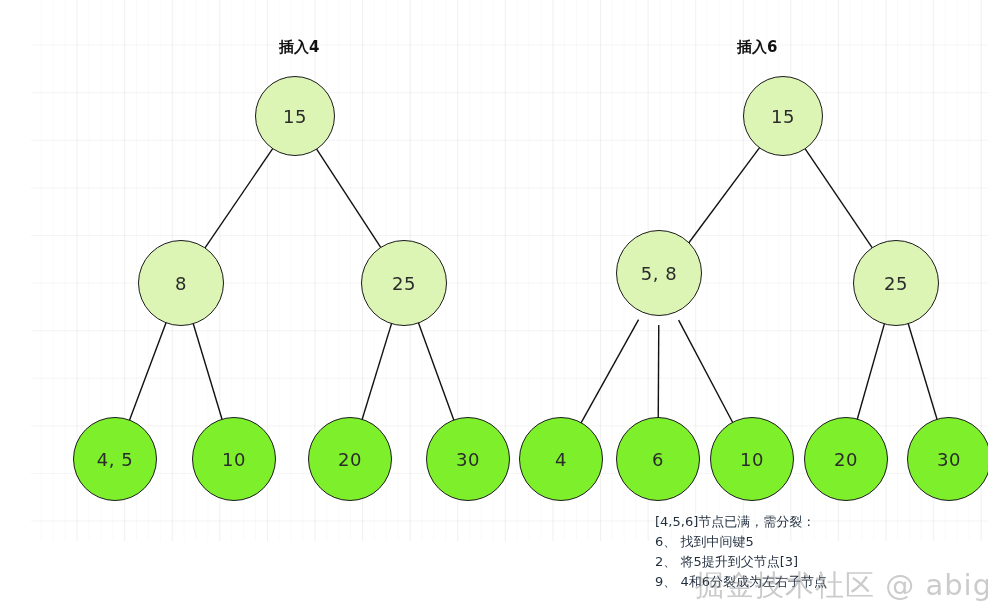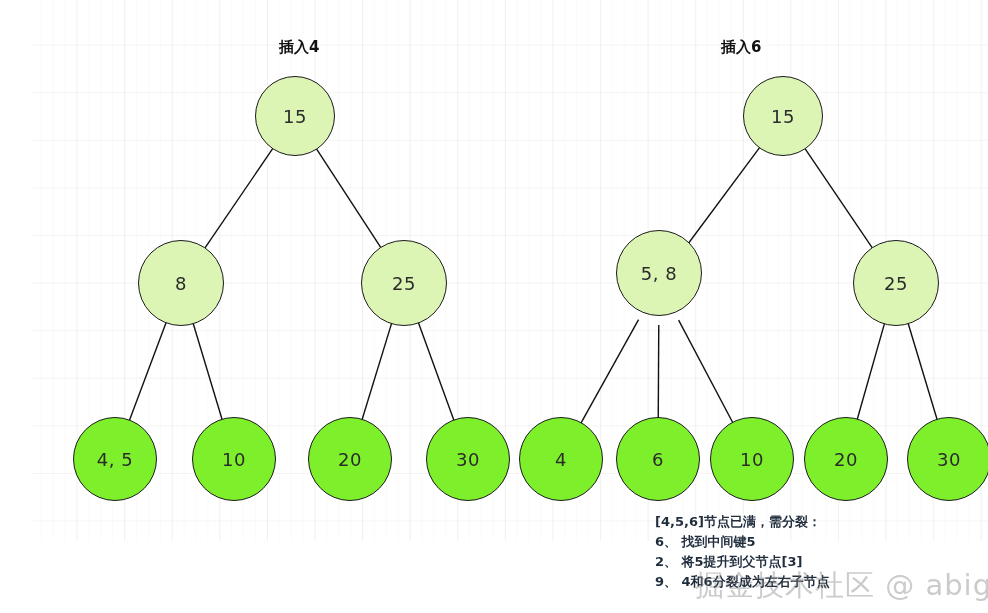--- a/index.html
+++ b/index.html
@@ -61,21 +61,20 @@
     color: #111111;
     white-space: pre;
   }
   .note {
     position: absolute;
     font-family: "DejaVu Sans", sans-serif;
     font-size: 13px;
     color: #1f2d3d;
     line-height: 20px;
     white-space: pre;
-    font-weight: bold;
   }
   .note div { white-space: pre; }
   .watermark {
     position: absolute;
     left: 664px;
     top: 566px;
     font-family: "DejaVu Sans", sans-serif;
     font-size: 29px;
     color: rgba(125,125,125,0.40);
     letter-spacing: 1px;
@@ -99,21 +98,21 @@
       <line x1="773.8559679299083" y1="148.3004127813689" x2="841.4628037677911" y2="248.21494008160272" stroke="#111111" stroke-width="1.4"></line>
       <line x1="607.5676017565412" y1="319.69491929437504" x2="549.9459125709956" y2="423.1787692602529" stroke="#111111" stroke-width="1.4"></line>
       <line x1="627.7613674882261" y1="324.9993220721993" x2="627.232950785303" y2="418.0006617866626" stroke="#111111" stroke-width="1.4"></line>
       <line x1="647.622195634388" y1="320.134477759702" x2="701.8449994997641" y2="422.7496764726718" stroke="#111111" stroke-width="1.4"></line>
       <line x1="853.5223622118556" y1="323.4012850142685" x2="826.2043606979505" y2="419.5606503432141" stroke="#111111" stroke-width="1.4"></line>
       <line x1="877.1105313533756" y1="323.21610411686976" x2="906.1778146312287" y2="419.74142217162716" stroke="#111111" stroke-width="1.4"></line>
     </svg>
 
   <div class="caption" id="caption-left" style="left:248px; top:38px;">插入4</div>
 
-  <div class="caption" id="caption-right" style="left:690px; top:38px;">插入6</div>
+  <div class="caption" id="caption-right" style="left:706px; top:38px;">插入6</div>
 
   <div id="node-layer">
       <div class="node internal" style="left: 224px; top: 76px; width: 80px; height: 80px;">15</div>
       <div class="node internal" style="left: 107px; top: 240px; width: 86px; height: 86px;">8</div>
       <div class="node internal" style="left: 330px; top: 240px; width: 86px; height: 86px;">25</div>
       <div class="node leaf" style="left: 42px; top: 417px; width: 84px; height: 84px;">4, 5</div>
       <div class="node leaf" style="left: 161px; top: 417px; width: 84px; height: 84px;">10</div>
       <div class="node leaf" style="left: 277px; top: 417px; width: 84px; height: 84px;">20</div>
       <div class="node leaf" style="left: 395px; top: 417px; width: 84px; height: 84px;">30</div>
       <div class="node internal" style="left: 712px; top: 76px; width: 80px; height: 80px;">15</div>

